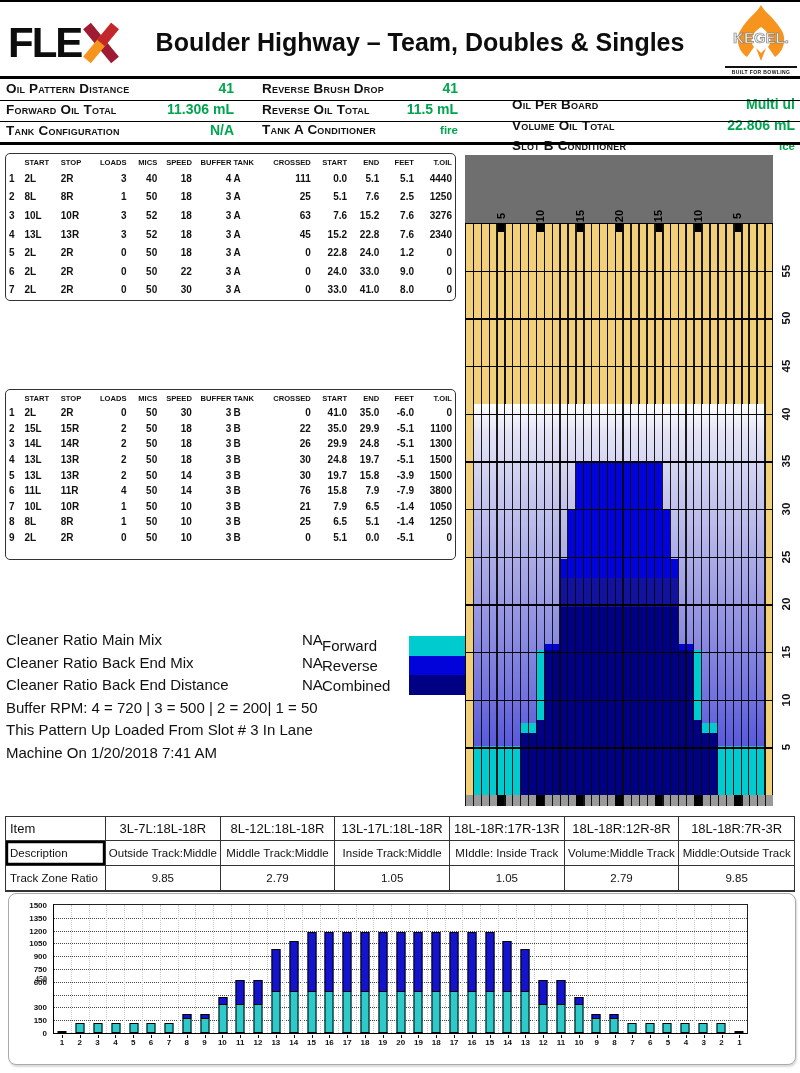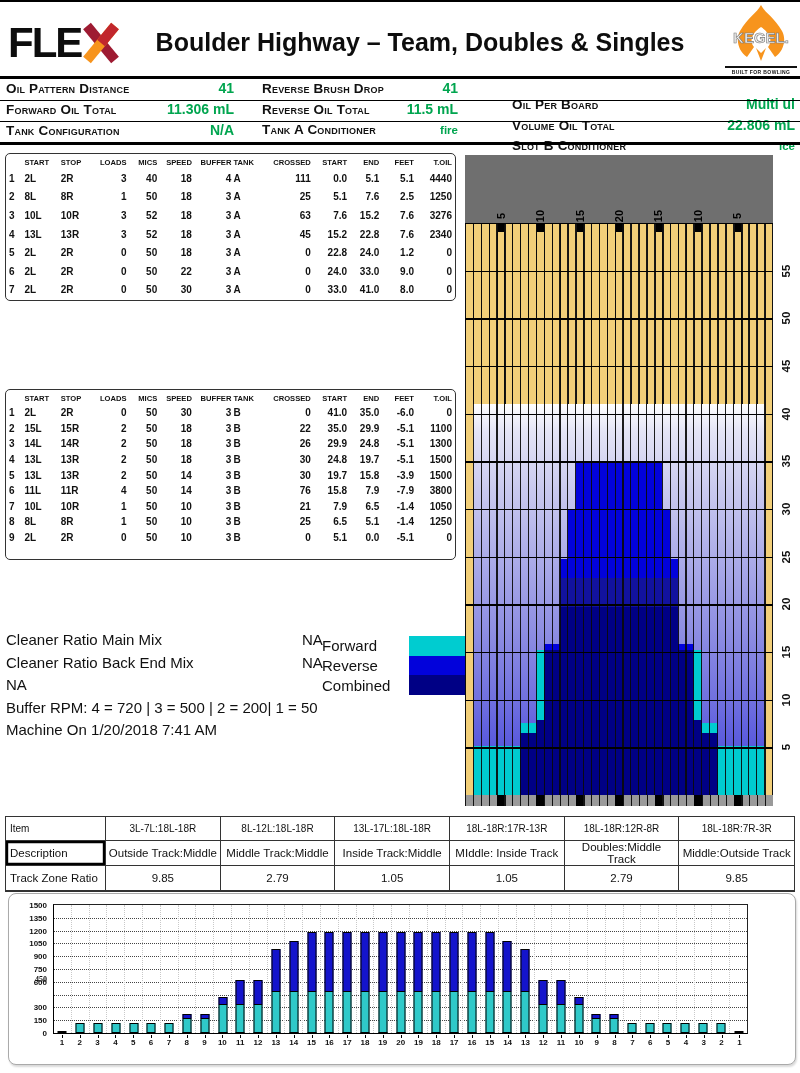--- a/index.html
+++ b/index.html
@@ -65,21 +65,21 @@
           background:repeating-linear-gradient(90deg,#111 0,#111 1.1px,#9a9a9a 1.1px,#9a9a9a 2.5641%);}
   .bmark{position:absolute;top:0;width:7.9px;height:11px;background:#000;}
   .dist-lbl{position:absolute;left:311px;width:22px;height:14px;font-size:11.5px;font-weight:bold;
             transform:rotate(-90deg);transform-origin:center;text-align:center;}
   
   #track-table{left:5px;top:816px;width:790px;display:grid;grid-template-columns:100px repeat(6,1fr);
                border:1.2px solid #333;box-sizing:border-box;background:#fff;}
   .tt-cell{border-right:1px solid #333;border-bottom:1px solid #333;display:flex;align-items:center;justify-content:center;
            text-align:center;font-size:11.5px;padding:0 2px;box-sizing:border-box;position:relative;}
   .tt-cell:nth-child(7n){border-right:none;}
-  .tt-row1{height:24px;font-size:10px;}
+  .tt-row1{height:24px;font-size:13px;}
   .tt-row2{height:25px;} .tt-row3{height:25px;}
   .tt-head{justify-content:flex-start;padding-left:4px;}
   .tt-sel{box-shadow:inset 0 0 0 2.2px #000;}
   
   #chart-box{left:8px;top:893px;width:786px;height:170px;border:1.6px solid #aaa;border-radius:8px;background:#fff;
              box-shadow:1px 2px 2px rgba(0,0,0,.15);}
   #plot{position:absolute;left:44px;top:10px;width:695px;height:130px;border:1px solid #222;
         border-left:1.6px solid #000;border-bottom:1.8px solid #000;box-sizing:border-box;background:#fff;}
   .gline{position:absolute;left:0;width:100%;height:0;border-top:1.3px dotted #444;}
   #slots{position:absolute;left:0;top:0;width:100%;height:100%;display:flex;}
@@ -461,23 +461,25 @@
   <div class="abs" id="notes">
     <div class="ratio-row">
       <span class="ratio-lbl">Cleaner Ratio Main Mix</span>
       <span class="ratio-val">NA</span>
     </div>
     <div class="ratio-row">
       <span class="ratio-lbl">Cleaner Ratio Back End Mix</span>
       <span class="ratio-val">NA</span>
     </div>
     <div class="ratio-row">
+      <span class="ratio-lbl">Cleaner Ratio Back End Distance</span>
       <span class="ratio-val">NA</span>
     </div>
     <div class="note-line">Buffer RPM: 4 = 720 | 3 = 500 | 2 = 200| 1 = 50</div>
+    <div class="note-line">This Pattern Up Loaded From Slot # 3 In Lane</div>
     <div class="note-line">Machine On 1/20/2018 7:41 AM</div>
   </div>
 
   <div class="abs" id="legend">
       <div class="leg-row">
         <span class="leg-lbl">Forward</span>
         <span class="leg-swatch" style="background: rgb(0, 204, 208);"></span>
       </div>
       <div class="leg-row">
         <span class="leg-lbl">Reverse</span>
@@ -566,21 +568,21 @@
       <div class="tt-cell tt-row1">8L-12L:18L-18R</div>
       <div class="tt-cell tt-row1">13L-17L:18L-18R</div>
       <div class="tt-cell tt-row1">18L-18R:17R-13R</div>
       <div class="tt-cell tt-row1">18L-18R:12R-8R</div>
       <div class="tt-cell tt-row1">18L-18R:7R-3R</div>
       <div class="tt-cell tt-row2 tt-head tt-sel">Description</div>
       <div class="tt-cell tt-row2">Outside Track:Middle</div>
       <div class="tt-cell tt-row2">Middle Track:Middle</div>
       <div class="tt-cell tt-row2">Inside Track:Middle</div>
       <div class="tt-cell tt-row2">MIddle: Inside Track</div>
-      <div class="tt-cell tt-row2">Doubles:Middle Track</div>
+      <div class="tt-cell tt-row2">Volume:Middle Track</div>
       <div class="tt-cell tt-row2">Middle:Outside Track</div>
       <div class="tt-cell tt-row3 tt-head">Track Zone Ratio</div>
       <div class="tt-cell tt-row3">9.85</div>
       <div class="tt-cell tt-row3">2.79</div>
       <div class="tt-cell tt-row3">1.05</div>
       <div class="tt-cell tt-row3">1.05</div>
       <div class="tt-cell tt-row3">2.79</div>
       <div class="tt-cell tt-row3">9.85</div>
     </div>
 

